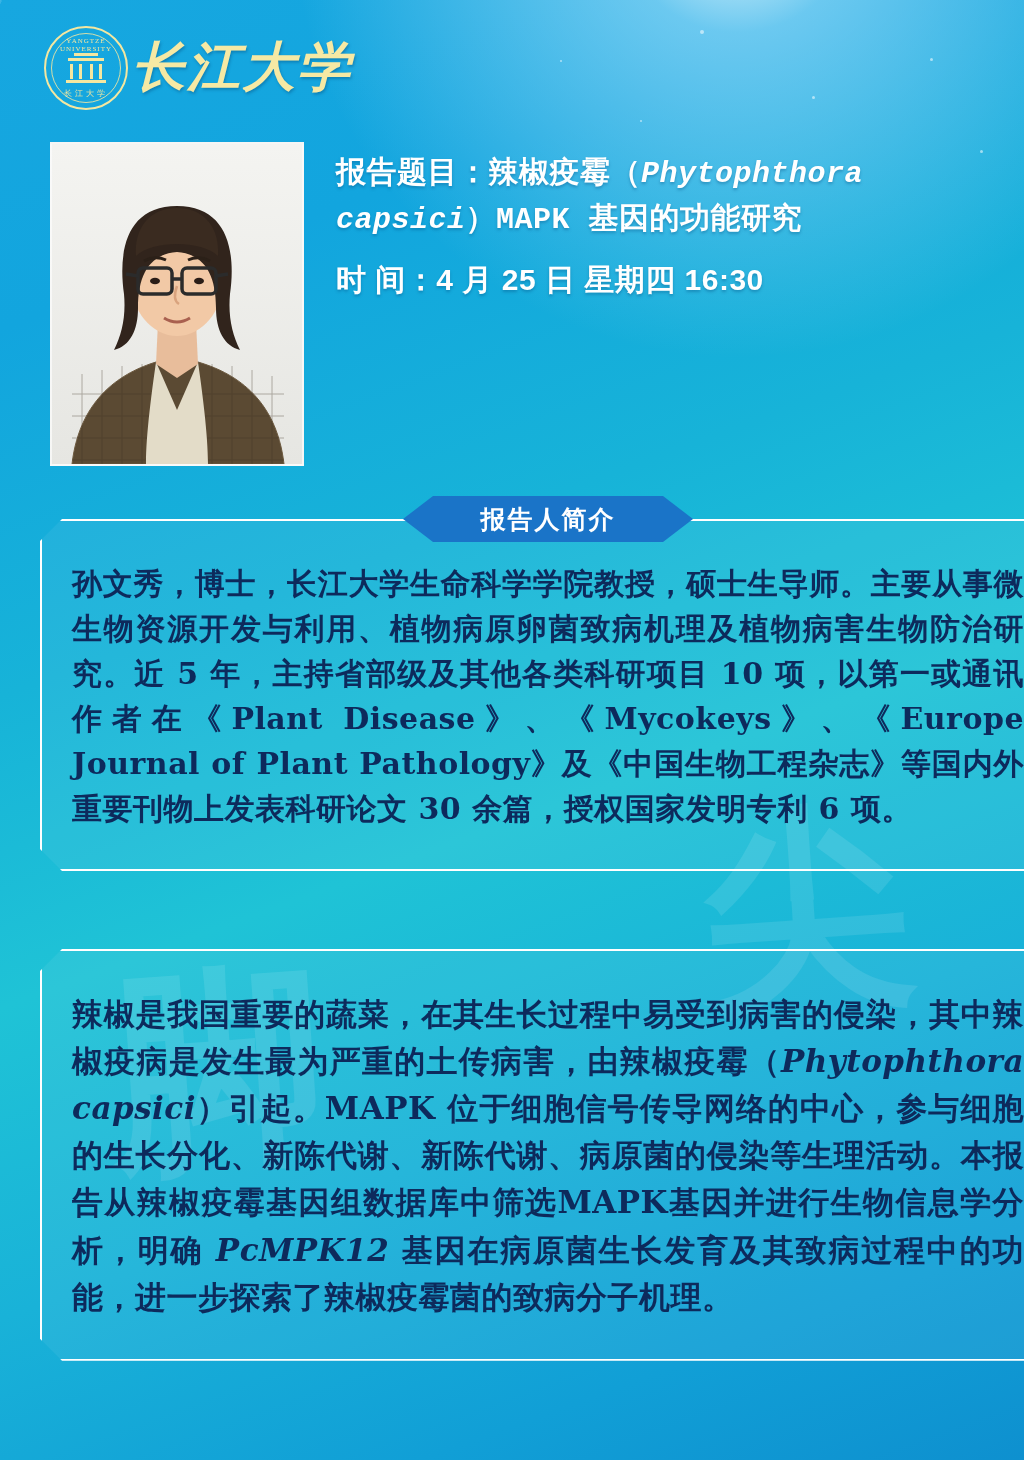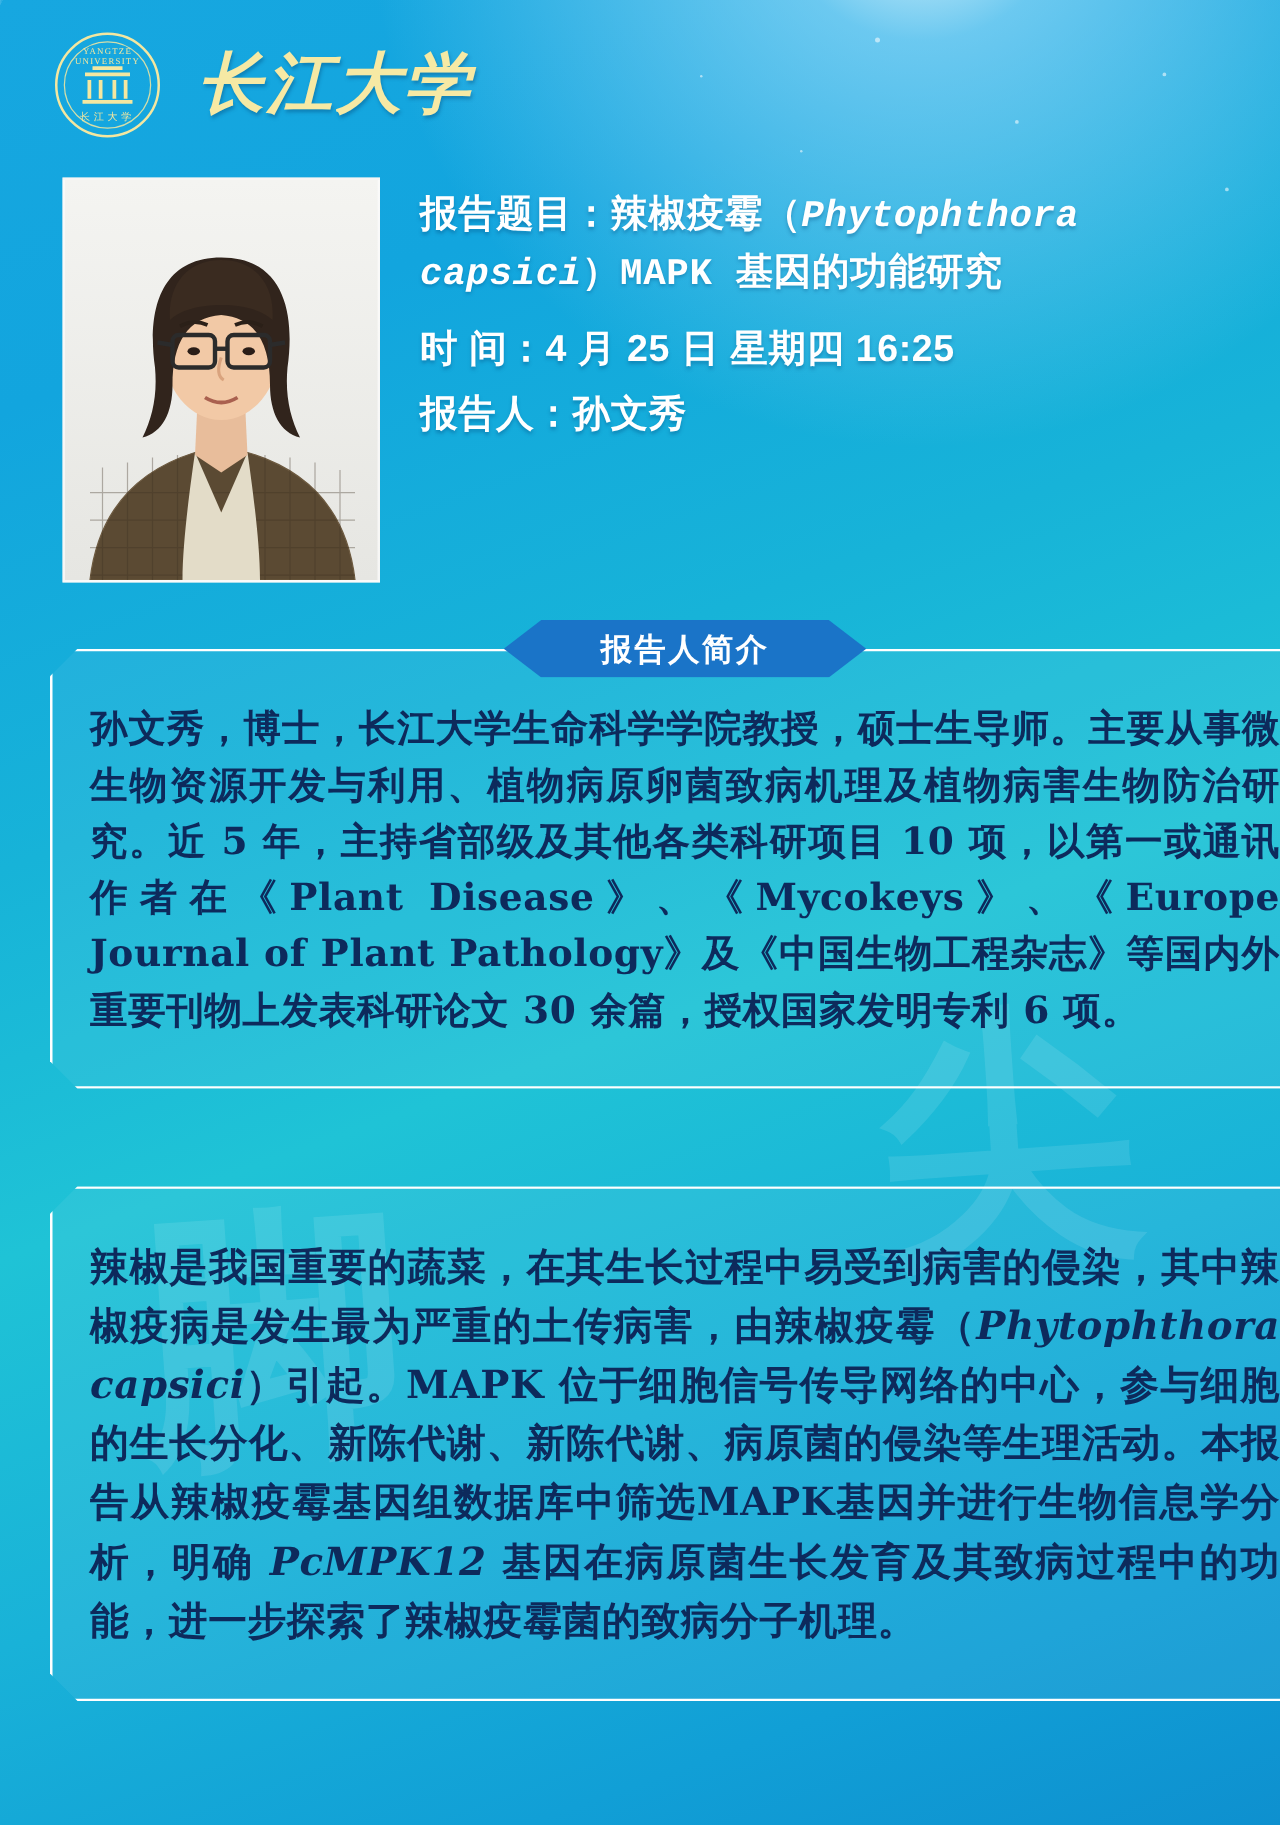--- a/index.html
+++ b/index.html
@@ -61,21 +61,21 @@
     pointer-events: none;
   }
 
   
   .logo-row {
     position: absolute;
     left: 44px;
     top: 26px;
     display: flex;
     align-items: center;
-    gap: 30px;
+    gap: 4px;
   }
   .logo-seal {
     width: 84px;
     height: 84px;
     border-radius: 50%;
     border: 2px solid #f4e7a0;
     box-sizing: border-box;
     position: relative;
     display: flex;
     align-items: center;
@@ -292,24 +292,21 @@
       <path d="M125 142 q-5 14 2 18" stroke="#d9a37e" stroke-width="2.5" fill="none"></path>
       <path d="M112 174 q13 8 26 0" stroke="#a9604f" stroke-width="3" fill="none"></path>
     </svg>
   </div>
 
   <div class="meta">
     <div class="meta-line title">
       <span>报告题目：</span><span>辣椒疫霉（</span><em>Phytophthora capsici</em><span>）MAPK 基因的功能研究</span>
     </div>
     <div class="meta-line">
-      <span>时 间：</span><span>4 月 25 日 星期四 16:25</span>
-    </div>
-    <div class="meta-line">
-      <span>报告人：</span><span>孙文秀</span>
+      <span>时 间：</span><span>4 月 25 日 星期四 16:30</span>
     </div>
   </div>
 
   <div class="section sec-bio">
     <div class="tab">报告人简介</div>
     <div class="panel">
       <div class="panel-text">孙文秀，博士，长江大学生命科学学院教授，硕士生导师。主要从事微生物资源开发与利用、植物病原卵菌致病机理及植物病害生物防治研究。近 5 年，主持省部级及其他各类科研项目 10 项，以第一或通讯作者在《Plant Disease》、《Mycokeys》、《Europe Journal of Plant Pathology》及《中国生物工程杂志》等国内外重要刊物上发表科研论文 30 余篇，授权国家发明专利 6 项。</div>
     </div>
   </div>
 

